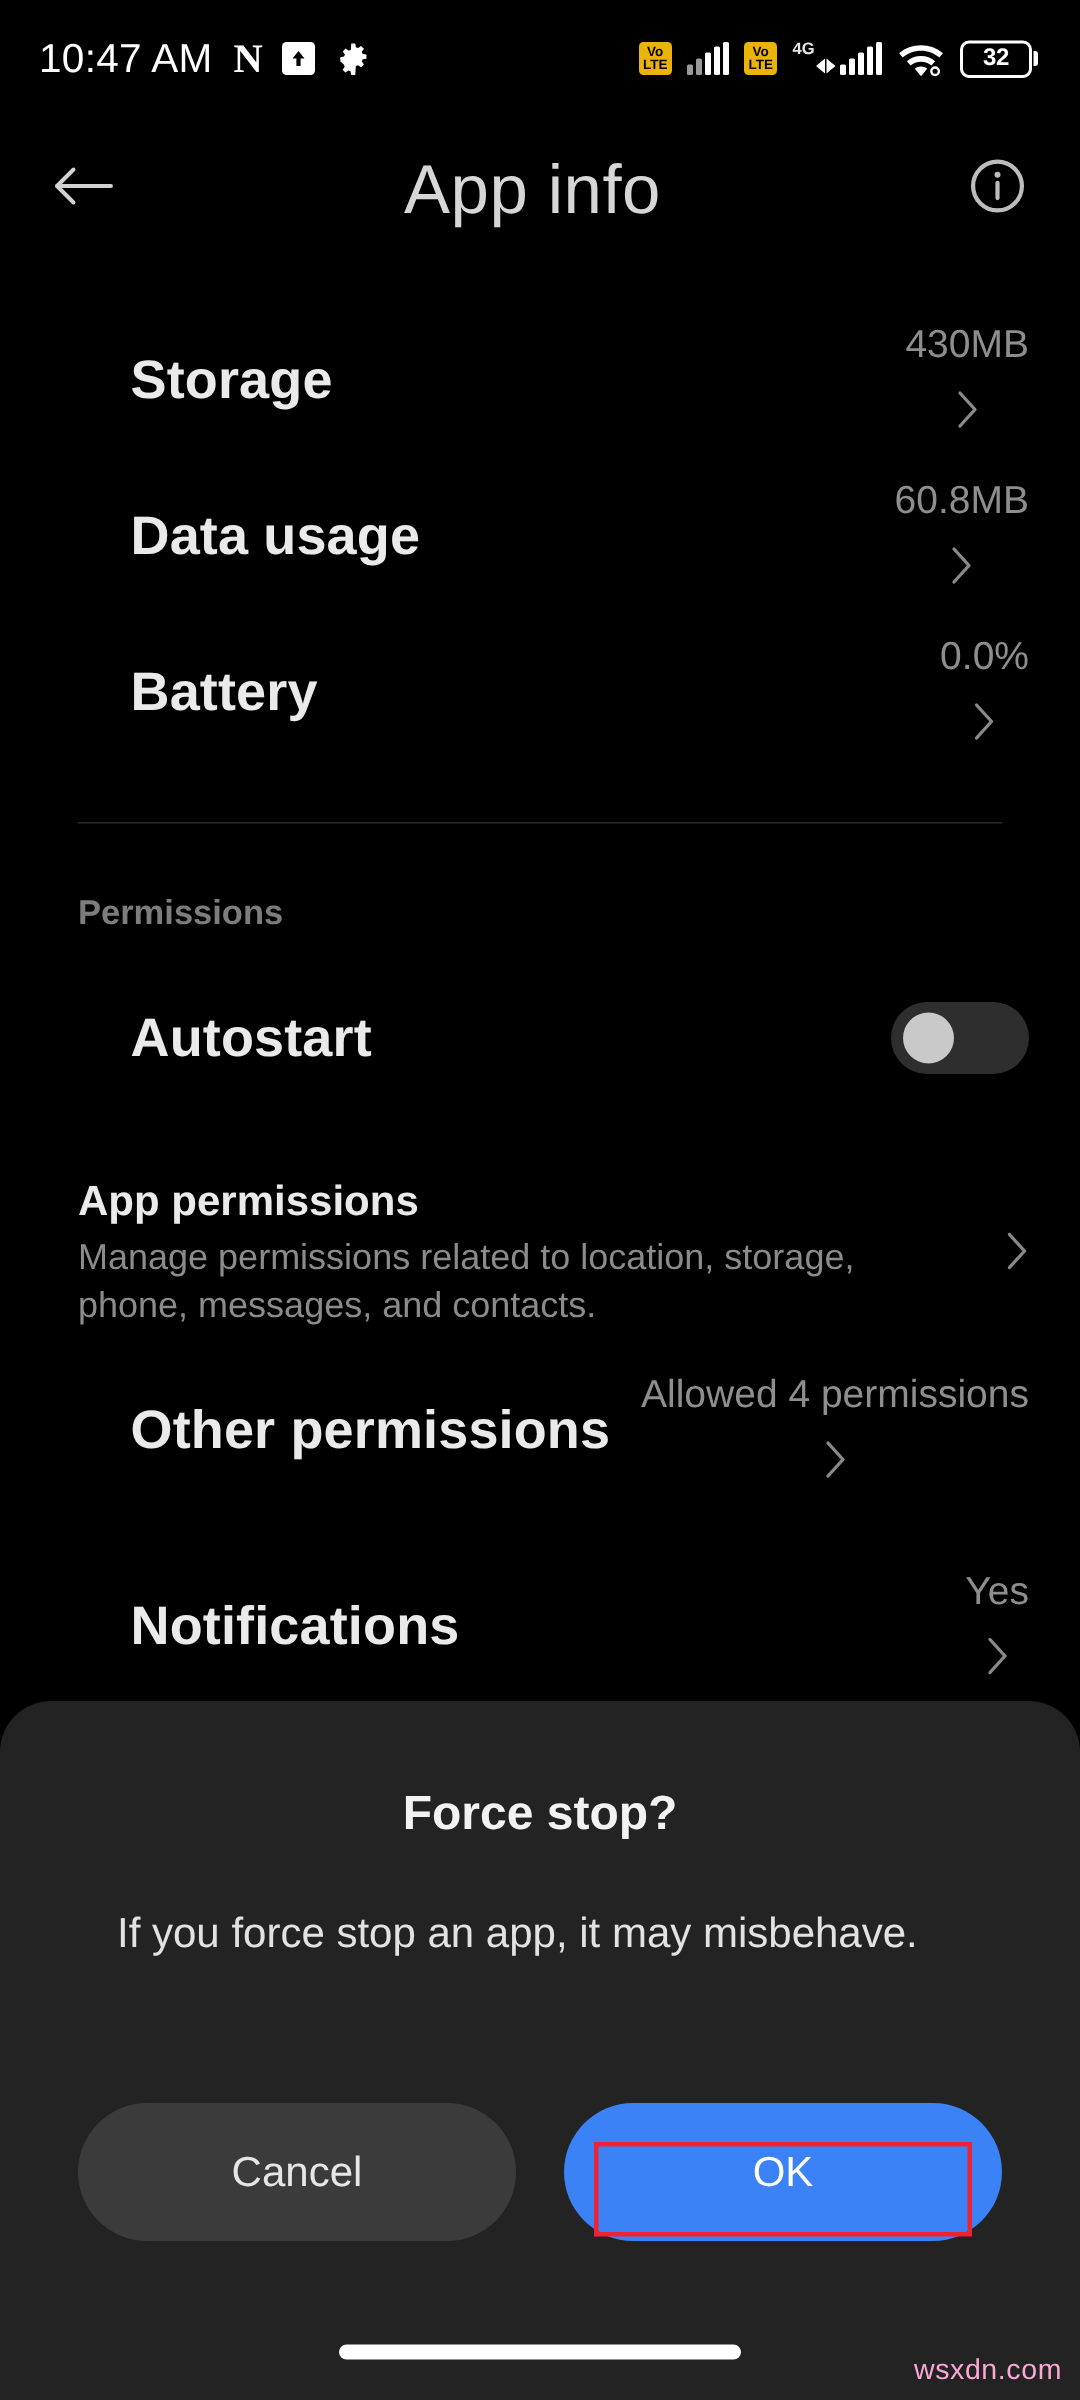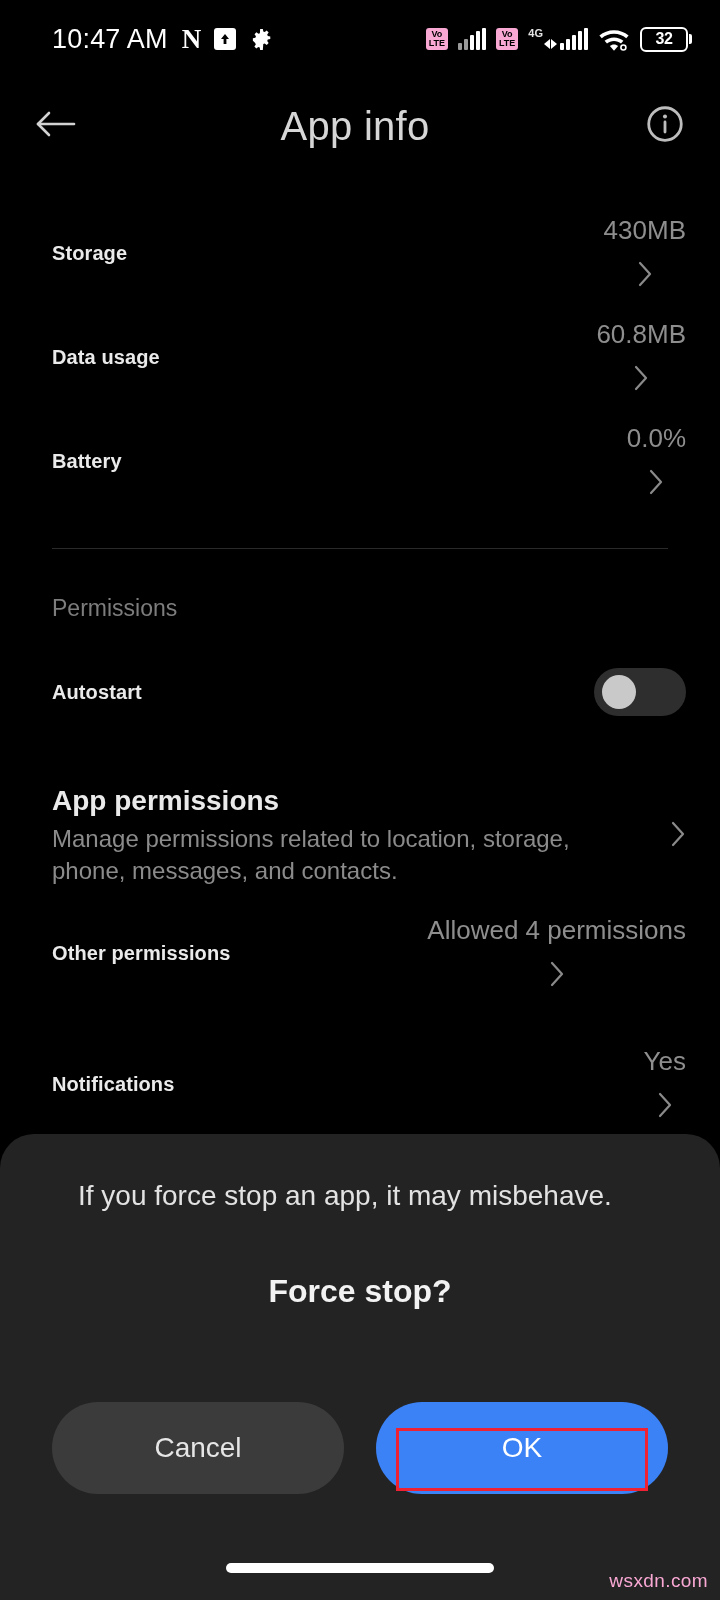--- a/index.html
+++ b/index.html
@@ -13,21 +13,21 @@
     position:relative;
     width:720px; height:1600px;
     background:#000;
     overflow:hidden;
   }
 
   
   #statusbar {
     position:absolute; top:0; left:0; width:720px; height:78px;
     display:flex; align-items:center; justify-content:space-between;
-    padding:0 28px 0 52px;
+    padding:0 28px 0 26px;
   }
   .sb-left { display:flex; align-items:center; gap:14px; }
   .sb-right { display:flex; align-items:center; gap:10px; }
   #clock {
     color:#fff; font-size:27px; font-weight:400; letter-spacing:0.2px;
     font-family:"Liberation Sans", sans-serif;
   }
   .sb-icon { display:flex; align-items:center; }
 
   .netflix-n {
@@ -35,21 +35,21 @@
     font-family:"Liberation Serif", serif;
     line-height:1; letter-spacing:-1px;
   }
   .upload-box {
     width:22px; height:22px; background:#fff; border-radius:3px;
     display:flex; align-items:center; justify-content:center;
   }
   .upload-box svg { display:block; }
 
   .volte {
-    background:#f9a8d4; color:#000; border-radius:3px;
+    background:#eab308; color:#000; border-radius:3px;
     font-size:9px; font-weight:700; line-height:9px;
     padding:2px 3px; text-align:center;
     font-family:"Liberation Sans", sans-serif;
   }
   .volte span { display:block; }
 
   .bars { display:flex; align-items:flex-end; gap:2px; height:22px; }
   .bars i { display:block; width:4px; background:#fff; border-radius:1px; }
   .bars i:nth-child(1){height:7px;}
   .bars i:nth-child(2){height:11px;}
@@ -86,56 +86,57 @@
   #appbar {
     position:absolute; top:78px; left:0; width:720px; height:96px;
     display:flex; align-items:center; padding:0 34px;
   }
   #back-btn {
     width:56px; height:56px; display:flex; align-items:center; justify-content:flex-start;
     cursor:pointer;
   }
   #appbar-title {
     flex:1; text-align:center;
-    color:#d6d6d6; font-size:40px; font-weight:400; letter-spacing:0.3px;
+    color:#d6d6d6; font-size:46px; font-weight:400; letter-spacing:0.3px;
     margin-left:-10px;
   }
   #info-btn {
     width:56px; height:56px; display:flex; align-items:center; justify-content:flex-end;
     cursor:pointer;
   }
 
   
   #content { position:absolute; top:174px; left:0; width:720px; }
 
   .row {
     display:flex; align-items:center; justify-content:space-between;
     padding:0 34px 0 52px;
     height:104px;
   }
   .row-label {
-    color:#eaeaea; font-size:20px; font-weight:700; letter-spacing:0.1px;
+    color:#eaeaea; font-size:36px; font-weight:700; letter-spacing:0.1px;
     white-space:nowrap;
+    margin-left:35px;
   }
   .row-right { display:flex; align-items:center; gap:14px;flex-direction:column; }
   .row-value {
     color:#8e8e8e; font-size:26px; font-weight:400; text-align:right;
   }
   .chev { display:block; flex:0 0 auto; }
 
   .spacer-sm { height:27px; }
   .spacer-lg { height:35px; }
 
   .divider {
     height:1px; background:#2a2a2a;
     margin:0 52px;
   }
 
   .section-label {
-    color:#7d7d7d; font-size:23px; font-weight:400;
+    color:#7d7d7d; font-size:23px; font-weight:700;
     padding:0 52px; height:64px; display:flex; align-items:center;
   }
 
   
   .switch {
     width:92px; height:48px; border-radius:24px; background:#2e2e2e;
     position:relative; cursor:pointer; flex:0 0 auto;
   }
   .switch .knob {
     position:absolute; top:7px; left:8px;
@@ -411,22 +412,22 @@
               <path d="M3 3 L13 14 L3 25"></path>
             </svg>
         </span>
       </span>
     </div>
 
   </div>
 
   <div id="scrim"></div>
   <div id="dialog">
+    <div id="dialog-title">Force stop?</div>
     <div id="dialog-message">If you force stop an app, it may misbehave.</div>
-    <div id="dialog-title">Force stop?</div>
     <div id="dialog-actions">
       <button class="dlg-btn" id="cancel-button">Cancel</button>
       <button class="dlg-btn" id="ok-button">OK</button>
     </div>
   </div>
 
   <div id="ok-highlight"></div>
 
   <div id="gesture-bar"></div>
   <div id="watermark">wsxdn.com</div>

